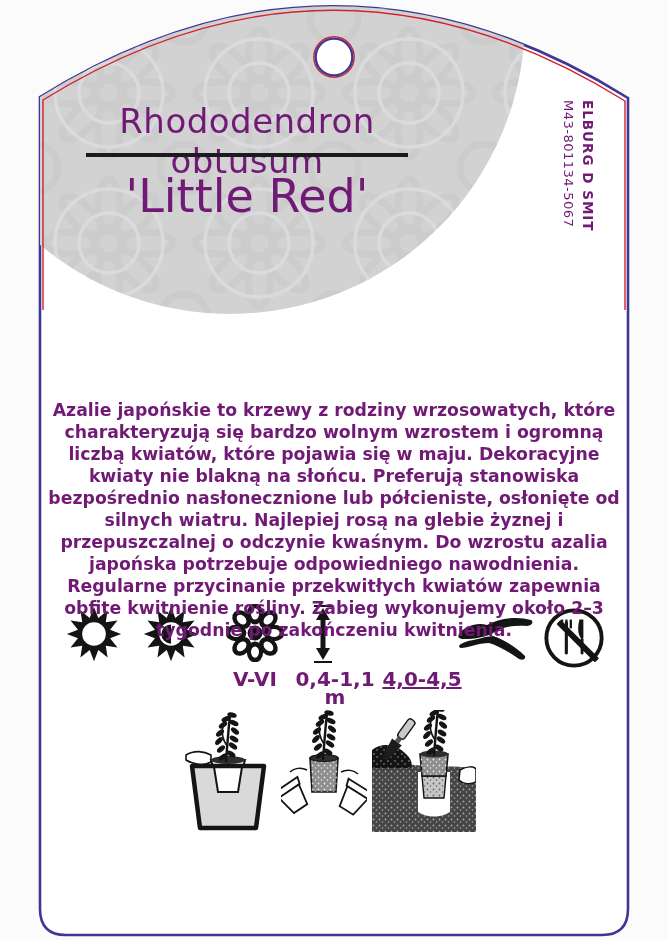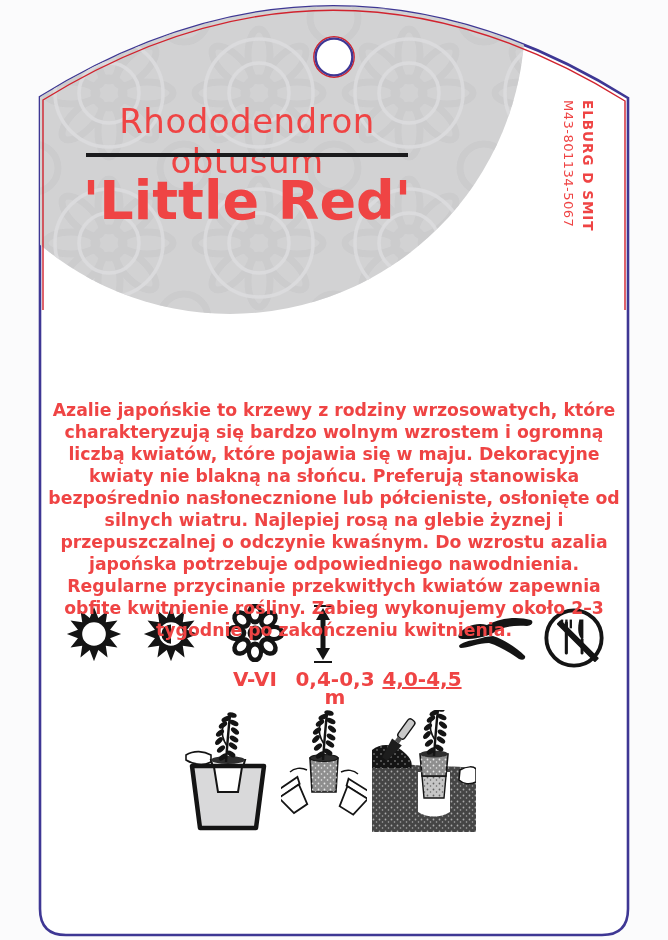--- a/index.html
+++ b/index.html
@@ -1,24 +1,24 @@
 <!DOCTYPE html>
 <html><head>
 <meta charset="utf-8">
 <style>
   html,body{margin:0;padding:0;background:#fbfbfc;}
   .canvas{position:relative;width:668px;height:940px;overflow:hidden;
-          font-family:"DejaVu Sans","Liberation Sans",sans-serif;color:#ef4444;}
+          font-family:"DejaVu Sans","Liberation Sans",sans-serif;color:#701a75;}
   .bg{position:absolute;left:0;top:0;z-index:0;}
   .layer{position:absolute;z-index:2;}
   .center{text-align:center;}
 
   .botanical{left:40px;top:101px;width:414px;font-size:34px;font-weight:400;letter-spacing:.5px;}
   .rule{left:86px;top:153px;width:322px;height:4px;background:#1b1b1d;}
-  .cultivar{left:40px;top:169px;width:414px;font-size:54px;font-weight:700;}
+  .cultivar{left:40px;top:169px;width:414px;font-size:46px;font-weight:400;}
 
   .side-text{left:558px;top:100px;height:190px;writing-mode:vertical-rl;
              line-height:20px;white-space:nowrap;}
   .side-text .brand{font-weight:700;font-size:13.5px;letter-spacing:1px;}
   .side-text .code{font-size:13px;letter-spacing:.5px;}
 
   .common{left:40px;top:322px;width:588px;font-size:21.5px;font-weight:400;line-height:26px;}
   .desc{left:48px;top:399px;width:572px;font-size:17.3px;font-weight:700;line-height:22px;}
 
   .icon{position:absolute;}
@@ -183,21 +183,21 @@
       <rect x="19.5" y="14" width="2.4" height="9"></rect>
       <rect x="24" y="14" width="2.4" height="9"></rect>
       <rect x="28.5" y="14" width="2.4" height="9"></rect>
       <path d="M38.5,14 C36.5,23 37,29 40,33 L42.7,33 L42.7,14 Z"></path>
       <rect x="39.8" y="33" width="3" height="17" rx="1.2"></rect>
     </g>
     <rect x="10" y="29.5" width="56" height="6" fill="#141414" transform="rotate(45 33 33)" rx="1"></rect>
   </svg>
 
   <div class="attr-label lbl-bloom center layer">V-VI</div>
-  <div class="attr-label lbl-height center layer">0,4-0,3 m</div>
+  <div class="attr-label lbl-height center layer">0,4-1,1 m</div>
   <div class="attr-label lbl-ph center layer">4,0-4,5</div>
 
   <svg class="illu illu1" width="88" height="122" viewBox="0 0 88 122">
     <path d="M8,56 L80,56 L72,118 L16,118 Z" fill="#d9d9da"></path>
     <path d="M2,45 C10,40 20,41 27,45 L27,52 C20,56 10,55 2,50 Z" fill="#ffffff" stroke="#141414" stroke-width="1.6"></path>
     <path d="M27,50 L61,50 L59,57 L29,57 Z" fill="#ffffff" stroke="#141414" stroke-width="2"></path>
     <path d="M30,57 L58,57 L54,82 L34,82 Z" fill="#ffffff" stroke="#141414" stroke-width="2"></path>
     <ellipse cx="44" cy="50" rx="17" ry="4" fill="#2e2e2e"></ellipse>
     <use href="#twig" transform="translate(28,2)"></use>
     <path d="M8,56 L80,56 L72,118 L16,118 Z" fill="none" stroke="#141414" stroke-width="4.5" stroke-linejoin="round"></path>

